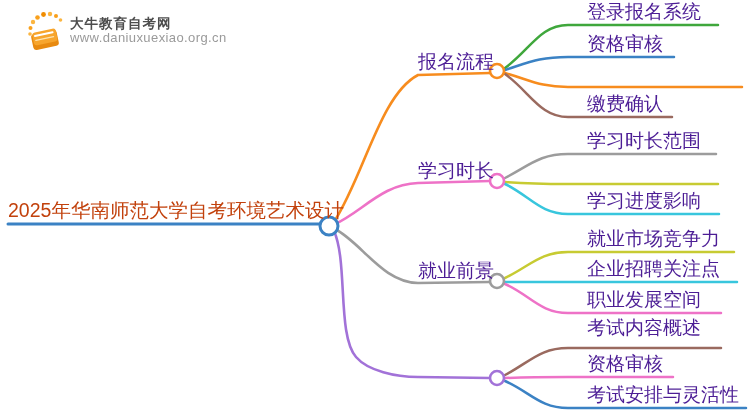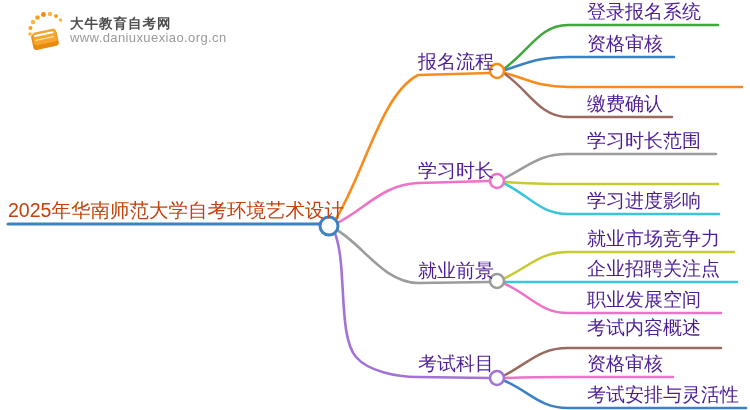--- a/index.html
+++ b/index.html
@@ -86,21 +86,20 @@
       <div id="site-name">大牛教育自考网</div>
       <div id="site-url">www.daniuxuexiao.org.cn</div>
     </div>
   </div>
 
   <div class="central-lbl">2025年华南师范大学自考环境艺术设计</div>
 
   <div class="lbl branch-lbl" style="top:50px">报名流程</div>
   <div class="lbl branch-lbl" style="top:159px">学习时长</div>
   <div class="lbl branch-lbl" style="top:259px">就业前景</div>
-  <div class="lbl branch-lbl" style="top:352px">考试科目</div>
 
   <div class="lbl child-lbl" style="top:0px">登录报名系统</div>
   <div class="lbl child-lbl" style="top:32px">资格审核</div>
   <div class="lbl child-lbl" style="top:92px">缴费确认</div>
 
   <div class="lbl child-lbl" style="top:129px">学习时长范围</div>
   <div class="lbl child-lbl" style="top:189px">学习进度影响</div>
 
   <div class="lbl child-lbl" style="top:227px">就业市场竞争力</div>
   <div class="lbl child-lbl" style="top:257px">企业招聘关注点</div>

